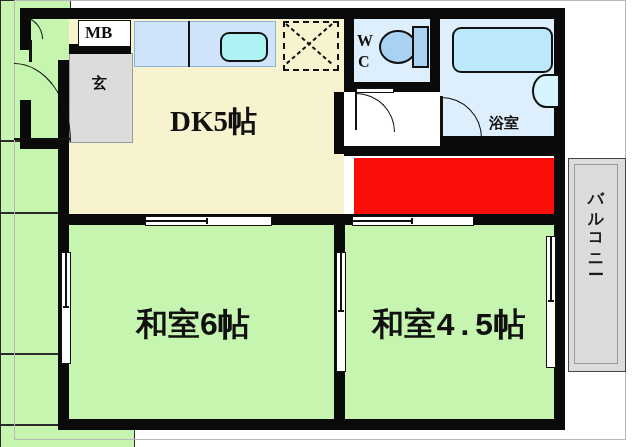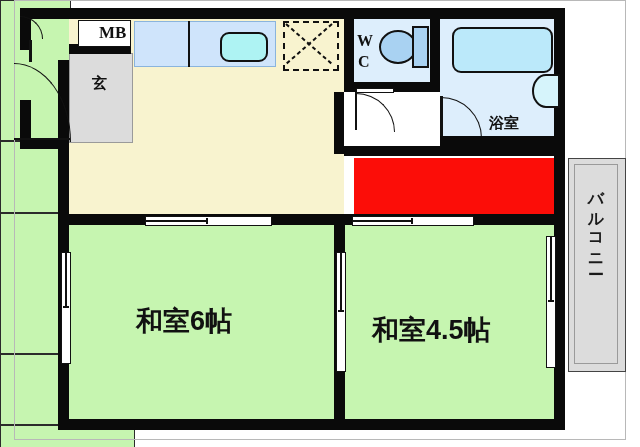--- a/index.html
+++ b/index.html
@@ -39,33 +39,33 @@
   .label{
     position:absolute;white-space:nowrap;color:#111;
     letter-spacing:0px;
   }
   .lbl-dk{
     font-family:"Liberation Serif","DejaVu Serif",serif;
     font-size:29px;font-weight:700;
   }
   .lbl-room{
     font-family:"Liberation Sans","DejaVu Sans",sans-serif;
-    font-size:27px;font-weight:700;
+    font-size:32px;font-weight:700;
   }
   .lbl-oshi{
     font-family:"Liberation Sans","DejaVu Sans",sans-serif;
     font-size:24px;font-weight:700;color:#131313;
   }
   .lbl-small{
     font-family:"Liberation Sans","DejaVu Sans",sans-serif;
     font-size:15px;font-weight:700;
   }
   .lbl-mb{
     font-family:"Liberation Serif","DejaVu Serif",serif;
-    font-size:17px;font-weight:700;margin-left:14px;
+    font-size:17px;font-weight:700;
   }
   .lbl-wc{
     font-family:"Liberation Serif","DejaVu Serif",serif;
     font-size:16px;font-weight:600;
   }
   .lbl-balcony{
     font-family:"Liberation Sans","DejaVu Sans",sans-serif;
     font-size:16px;font-weight:700;color:#1a1a1a;
     writing-mode:vertical-rl;text-orientation:upright;
     letter-spacing:3px;line-height:1;
@@ -150,20 +150,21 @@
   <div class="abs" style="left:188px;top:21px;width:2px;height:46px;background:#111;"></div>
   <div class="sinkbasin" style="left:220px;top:32px;width:44px;height:26px;"></div>
 
   <div class="dashbox" style="left:283px;top:21px;width:52px;height:46px;">
     <svg width="48" height="42" style="position:absolute;left:0;top:0;">
       <line x1="1" y1="1" x2="47" y2="41" stroke="#111" stroke-width="2" stroke-dasharray="4,3"></line>
       <line x1="47" y1="1" x2="1" y2="41" stroke="#111" stroke-width="2" stroke-dasharray="4,3"></line>
     </svg>
   </div>
 
+  <div class="label lbl-dk" style="left:170px;top:102px;">DK5帖</div>
 
   <div class="abs wall" style="left:344px;top:8px;width:10px;height:84px;"></div>
   <div class="abs wall" style="left:344px;top:82px;width:96px;height:10px;"></div>
   <div class="abs wall" style="left:430px;top:8px;width:10px;height:84px;"></div>
   <div class="abs fill-wetblue" style="left:354px;top:19px;width:76px;height:63px;"></div>
   <div class="label lbl-wc" style="left:357px;top:32px;">W</div>
   <div class="label lbl-wc" style="left:358px;top:53px;">C</div>
   <div class="toiletbowl" style="left:379px;top:30px;width:34px;height:30px;"></div>
   <div class="toilettank" style="left:412px;top:26px;width:13px;height:38px;"></div>
 
@@ -194,21 +195,21 @@
   <div class="mat" style="left:69px;top:225px;width:69px;height:139px;"></div>
   <div class="mat" style="left:138px;top:225px;width:139px;height:70px;"></div>
   <div class="mat" style="left:277px;top:225px;width:57px;height:139px;"></div>
   <div class="mat" style="left:138px;top:295px;width:139px;height:69px;"></div>
   <div class="mat" style="left:69px;top:364px;width:133px;height:55px;"></div>
 
   <div class="label lbl-room" style="left:136px;top:303px;">和室6帖</div>
 
   <div class="abs fill-tatami" style="left:345px;top:225px;width:209px;height:194px;"></div>
 
-  <div class="label lbl-room" style="left:372px;top:312px;">和室4.5帖</div>
+  <div class="label lbl-room" style="left:372px;top:303px;font-family:Liberation Mono, monospace;">和室4.5帖</div>
 
   <div class="slider" style="left:145px;top:216px;width:125px;height:8px;">
     <div class="slider-line" style="left:0;top:3px;width:62px;height:1.5px;"></div>
     <div class="slider-line" style="left:60px;top:1px;width:1.5px;height:6px;"></div>
   </div>
   <div class="slider" style="left:352px;top:216px;width:120px;height:8px;">
     <div class="slider-line" style="left:0;top:3px;width:60px;height:1.5px;"></div>
     <div class="slider-line" style="left:58px;top:1px;width:1.5px;height:6px;"></div>
   </div>
 

